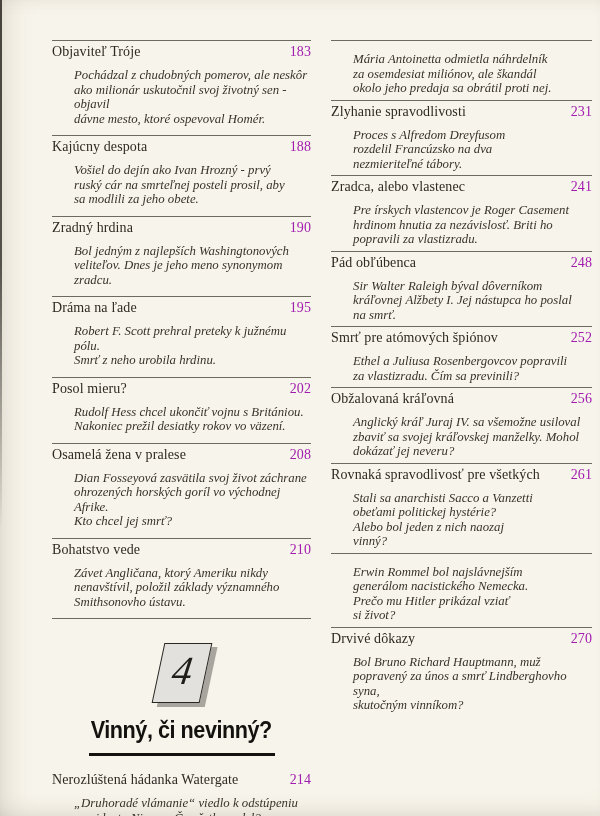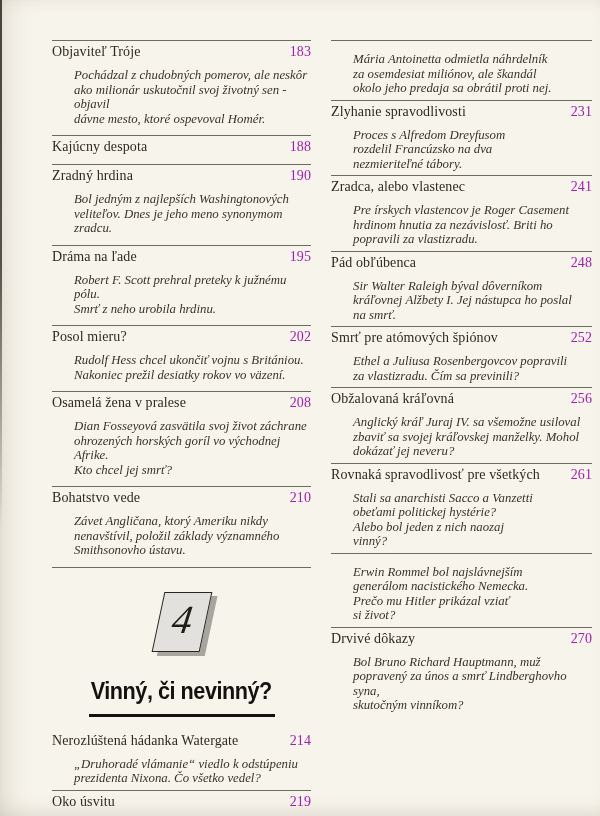--- a/index.html
+++ b/index.html
@@ -70,21 +70,21 @@
     display: inline-block;
     transform: skewX(4deg);
     font-family: "Liberation Serif", serif;
     font-style: italic;
     font-size: 40px;
     color: #211d18;
     line-height: 1;
     padding-bottom: 4px;
   }
   .chapter-heading {
-    margin-top: 26px;
+    margin-top: 14px;
     font-family: "Liberation Sans", sans-serif;
     font-weight: 700;
     font-size: 23px;
     letter-spacing: -0.5px;
     color: #14120f;
   }
   .chapter-heading .squeeze { display: inline-block; transform: scaleX(0.94); transform-origin: center; }
   .chapter-underline {
     width: 186px; height: 3px;
     background: #14120f;
@@ -111,20 +111,23 @@
           <div class="entry-desc">Pochádzal z chudobných pomerov, ale neskôr
 ako milionár uskutočnil svoj životný sen - objavil
 dávne mesto, ktoré ospevoval Homér.</div>
         </div>
 
         <div class="entry">
           <div class="entry-head">
             <span class="entry-title">Kajúcny despota</span>
             <span class="entry-page">188</span>
           </div>
+          <div class="entry-desc">Vošiel do dejín ako Ivan Hrozný - prvý
+ruský cár na smrteľnej posteli prosil, aby
+sa modlili za jeho obete.</div>
         </div>
 
         <div class="entry">
           <div class="entry-head">
             <span class="entry-title">Zradný hrdina</span>
             <span class="entry-page">190</span>
           </div>
           <div class="entry-desc">Bol jedným z najlepších Washingtonových
 veliteľov. Dnes je jeho meno synonymom zradcu.</div>
         </div>

